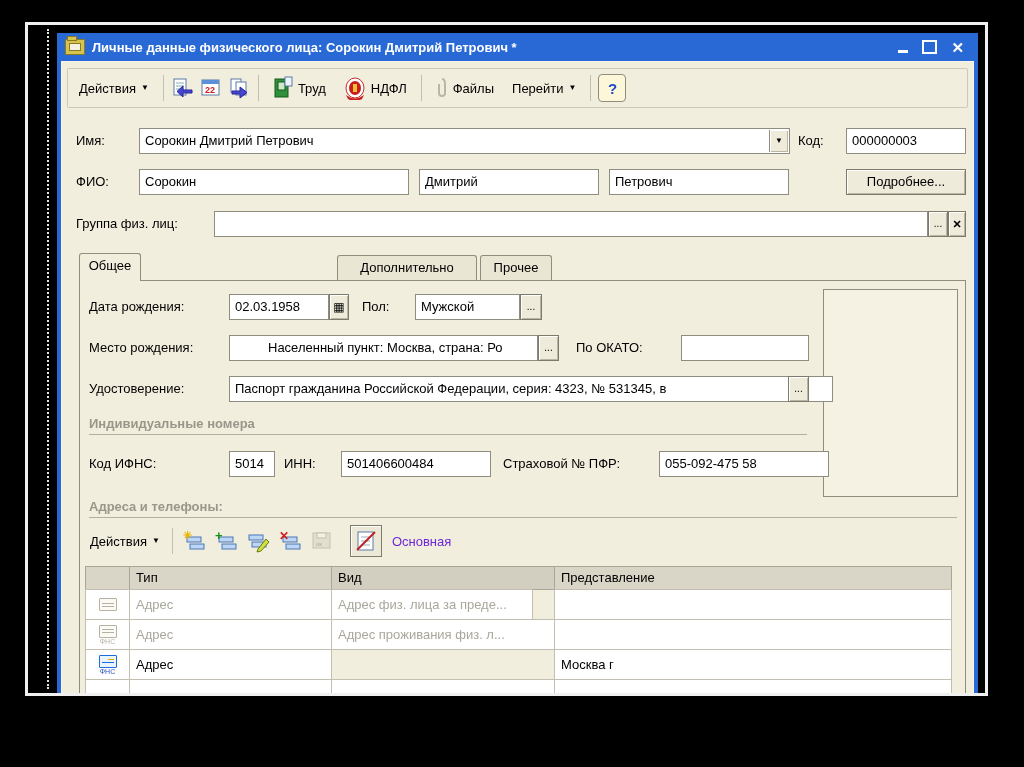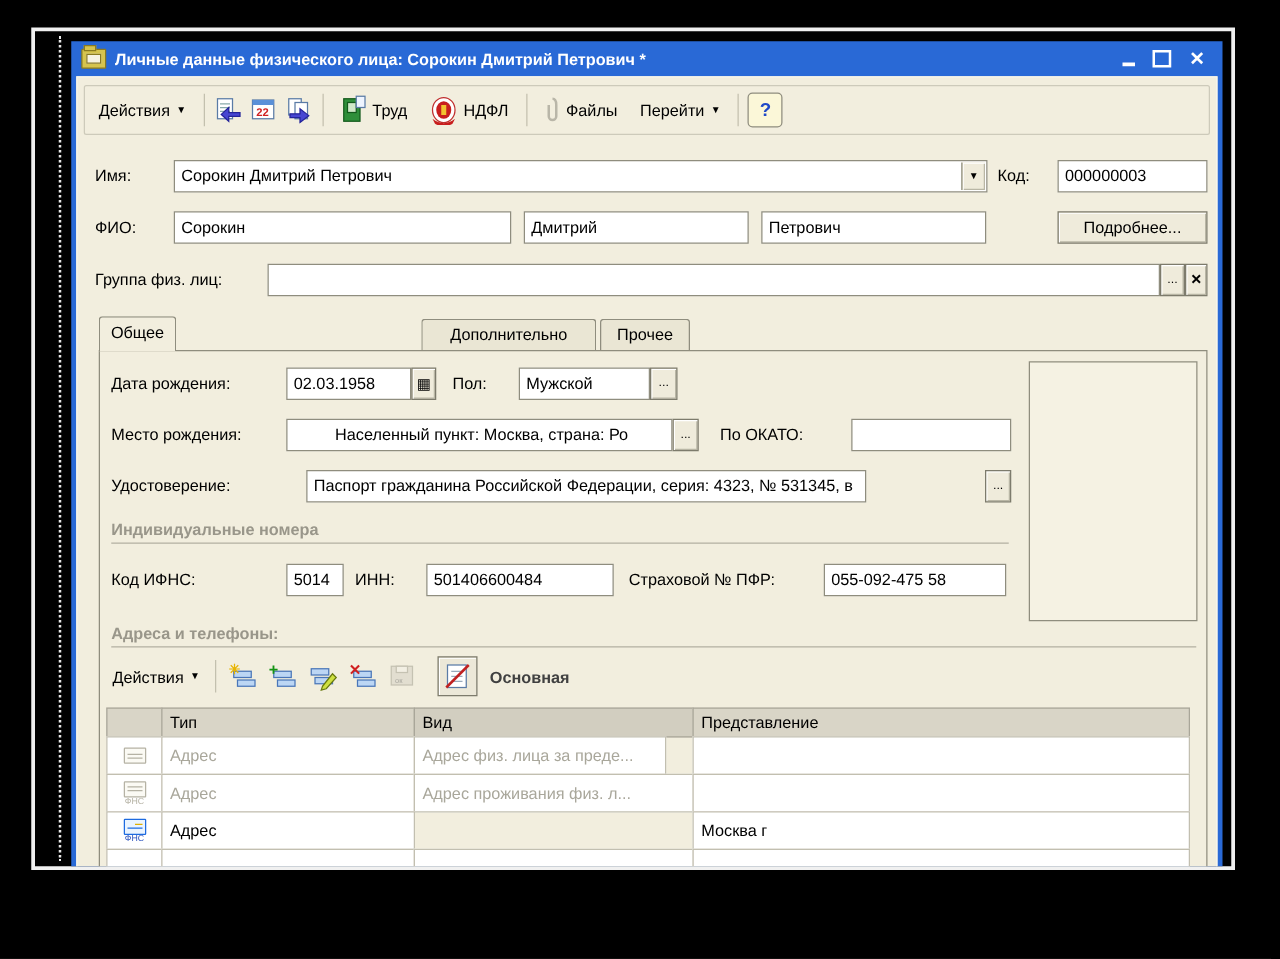--- a/index.html
+++ b/index.html
@@ -200,32 +200,32 @@
       <div class="input" style="left:353px;top:232px;width:105px;">Мужской</div>
       <div class="btn" style="left:458px;top:232px;width:22px;font-size:10px;">...</div>
 
       <div class="lbl" style="left:27px;top:278px;">Место рождения:</div>
       <div class="input" style="left:167px;top:273px;width:309px;padding-left:38px;">Населенный пункт: Москва, страна: Ро</div>
       <div class="btn" style="left:476px;top:273px;width:21px;font-size:10px;">...</div>
       <div class="lbl" style="left:514px;top:278px;">По ОКАТО:</div>
       <div class="input" style="left:619px;top:273px;width:128px;"></div>
 
       <div class="lbl" style="left:27px;top:319px;">Удостоверение:</div>
-      <div class="input" style="left:167px;top:314px;width:448px;margin-left:16px;">Паспорт гражданина Российской Федерации, серия: 4323, № 531345, в</div>
+      <div class="input" style="left:167px;top:314px;width:604px;">Паспорт гражданина Российской Федерации, серия: 4323, № 531345, в</div>
       <div class="btn" style="left:726px;top:314px;width:21px;font-size:10px;">...</div>
 
       <div class="section-hdr" style="left:27px;top:354px;">Индивидуальные номера</div>
       <div class="section-line" style="left:27px;top:372px;width:718px;"></div>
 
       <div class="lbl" style="left:27px;top:394px;">Код ИФНС:</div>
       <div class="input" style="left:167px;top:389px;width:46px;">5014</div>
       <div class="lbl" style="left:222px;top:394px;">ИНН:</div>
       <div class="input" style="left:279px;top:389px;width:150px;">501406600484</div>
       <div class="lbl" style="left:441px;top:394px;">Страховой № ПФР:</div>
-      <div class="input" style="left:597px;top:389px;width:146px;">055-092-475 58</div>
+      <div class="input" style="left:597px;top:389px;width:170px;">055-092-475 58</div>
 
       <div class="section-hdr" style="left:27px;top:437px;">Адреса и телефоны:</div>
       <div class="section-line" style="left:27px;top:455px;width:868px;"></div>
 
       <div class="addr-toolbar" style="left:23px;top:461px;height:36px;">
         <div class="tb-btn" style="padding:0 5px;">
           <span>Действия</span>
           <span class="arrow-down">▼</span>
         </div>
         <div class="tb-sep"></div>
@@ -267,21 +267,21 @@
         <div style="width:6px;"></div>
         <div class="toggle-btn">
           <svg width="22" height="22">
             <rect x="3" y="2" width="15" height="18" fill="#fff" stroke="#5a7ba6"></rect>
             <line x1="6" y1="7" x2="15" y2="7" stroke="#9ab"></line>
               <line x1="6" y1="11" x2="15" y2="11" stroke="#9ab"></line>
             <line x1="6" y1="15" x2="15" y2="15" stroke="#9ab"></line>
             <line x1="2" y1="20" x2="20" y2="2" stroke="#c02020" stroke-width="2"></line>
           </svg>
         </div>
-        <div class="lbl" style="position:static;color:#404040;margin-left:6px;font-weight:bold;">Основная</div>
+        <div class="lbl" style="position:static;color:#6d28d9;margin-left:6px;">Основная</div>
       </div>
 
       <div class="tbl-hdr-cell" style="left:23px;top:504px;width:45px;"></div>
       <div class="tbl-hdr-cell" style="left:67px;top:504px;width:203px;">Тип</div>
       <div class="tbl-hdr-cell" style="left:269px;top:504px;width:224px;background:#d2cec0;">Вид</div>
       <div class="tbl-hdr-cell" style="left:492px;top:504px;width:398px;">Представление</div>
 
       <div class="tbl-cell" style="left:23px;top:527px;width:45px;display:flex;align-items:center;justify-content:center;">
         <span class="env gray">
             <i></i>

